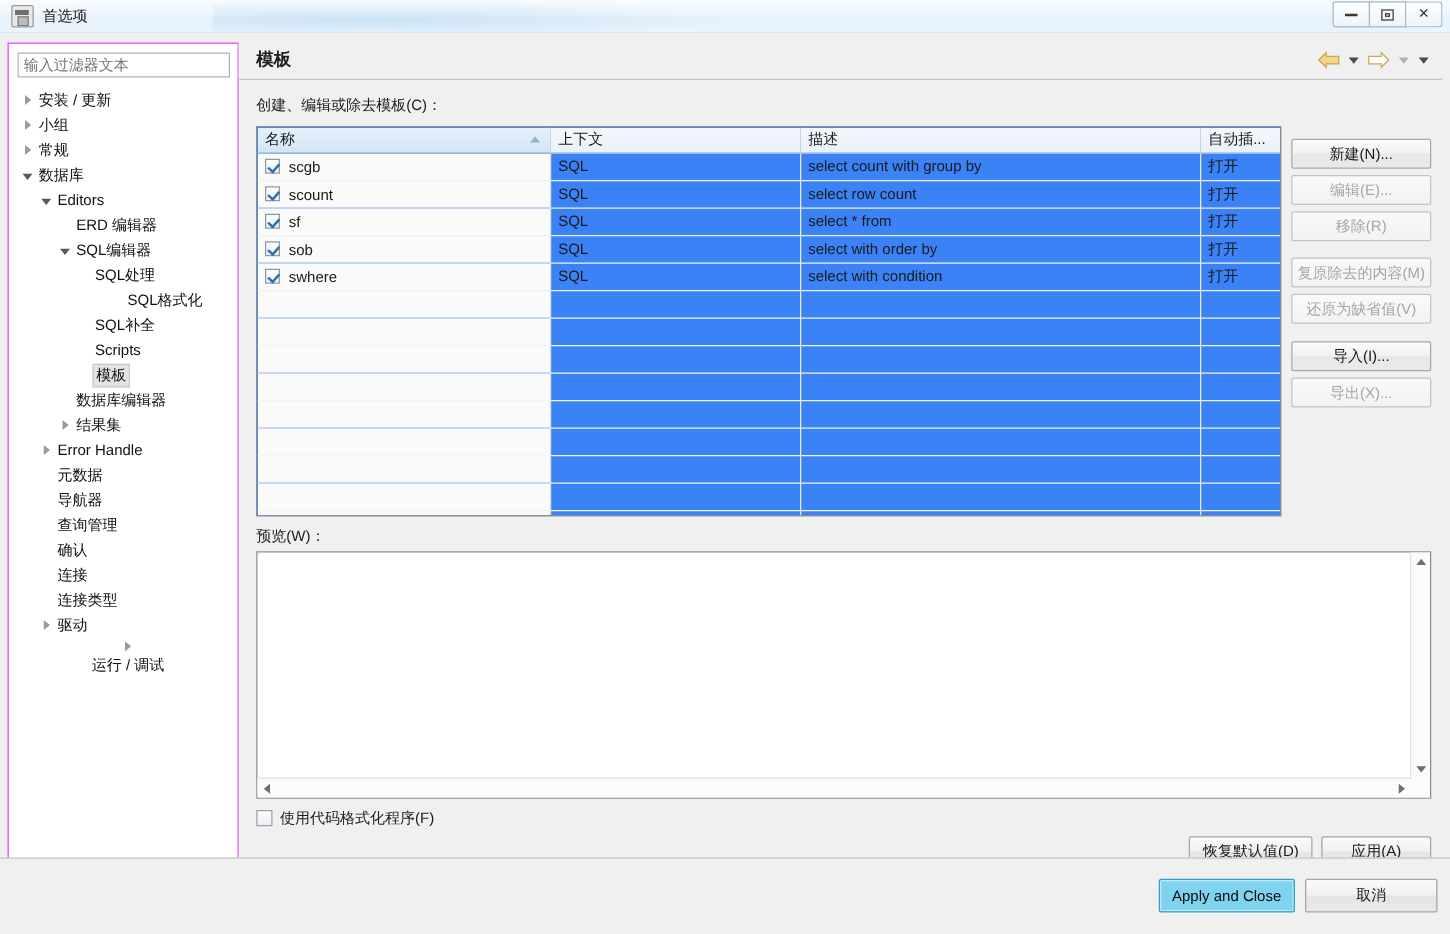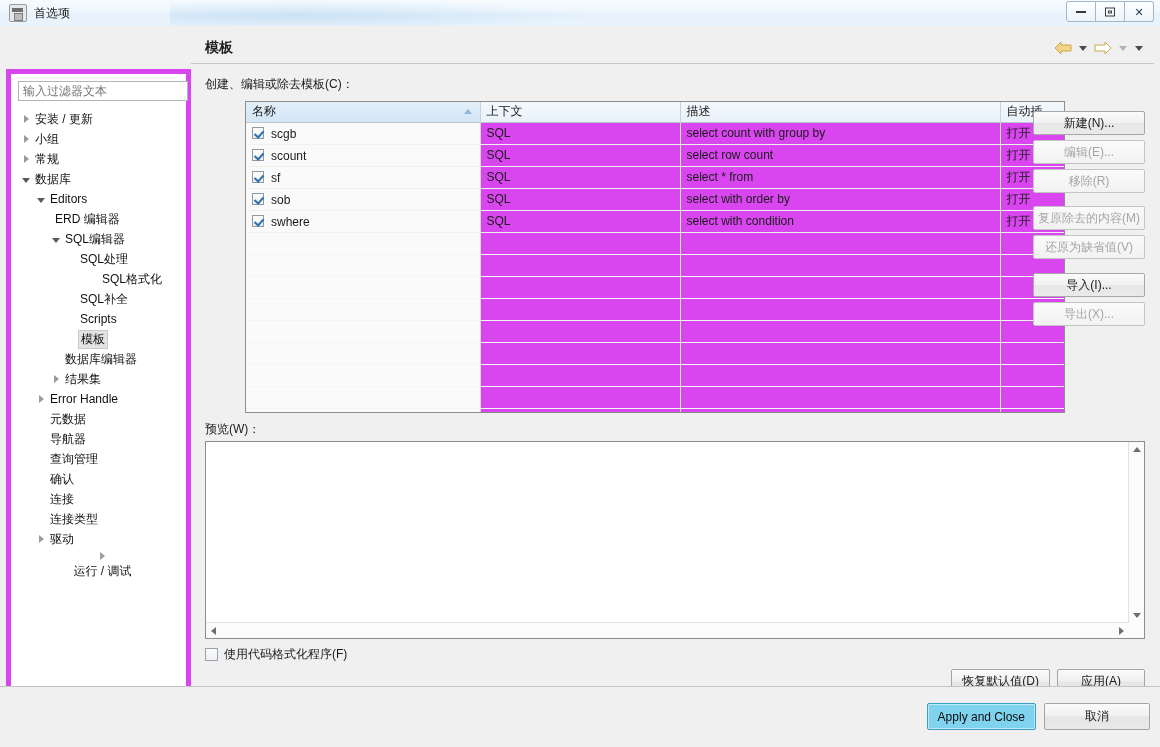--- a/index.html
+++ b/index.html
@@ -89,23 +89,22 @@
     width: 1160px; height: 721px;
     background: #f0f0f0;
   }
 
   
   #leftpanel {
     position: absolute;
     left: 6px; top: 8px;
     width: 185px; height: 673px;
     background: #fff;
-    border: 5px solid #d946ef;
-    box-sizing: border-box;
-    margin-top: 35px;
+    border: 1px solid #d946ef;
+    box-sizing: border-box;
   }
   #filter-input {
     position: absolute; left: 7px; top: 7px;
     width: 170px; height: 20px;
     box-sizing: border-box;
     border: 1px solid #aeb6bd;
     background: #fff;
     font-family: inherit;
     font-size: 12px;
     color: #8a8a8a;
@@ -195,23 +194,22 @@
     font-size: 12px; color: #1a1a1a;
   }
 
   
   #tablewrap {
     position: absolute;
     left: 14px; top: 38px;
     width: 820px; height: 312px;
     border: 1px solid #8c8c8c;
     box-sizing: border-box;
-    background: #d946ef;
+    background: #3b82f6;
     overflow: hidden;
-    margin-left: 40px;
   }
   table#tmpl { border-collapse: collapse; width: 100%; table-layout: fixed; }
   table#tmpl th {
     height: 20px;
     background: linear-gradient(to bottom,#f3f8fc 0%,#e8f1f9 100%);
     border-right: 1px solid #c6d4df;
     border-bottom: 1px solid #bcc9d4;
     font-weight: normal;
     font-size: 12px;
     text-align: left;
@@ -427,21 +425,21 @@
             <span class="tlabel">常规</span>
           </div>
           <div class="tnode" style="padding-left: 8px;">
             <span class="arrow expanded"></span>
             <span class="tlabel">数据库</span>
           </div>
           <div class="tnode" style="padding-left: 23px;">
             <span class="arrow expanded"></span>
             <span class="tlabel">Editors</span>
           </div>
-          <div class="tnode" style="padding-left: 28px;">
+          <div class="tnode" style="padding-left: 38px;">
             <span class="arrow "></span>
             <span class="tlabel">ERD 编辑器</span>
           </div>
           <div class="tnode" style="padding-left: 38px;">
             <span class="arrow expanded"></span>
             <span class="tlabel">SQL编辑器</span>
           </div>
           <div class="tnode" style="padding-left: 53px;">
             <span class="arrow "></span>
             <span class="tlabel">SQL处理</span>

